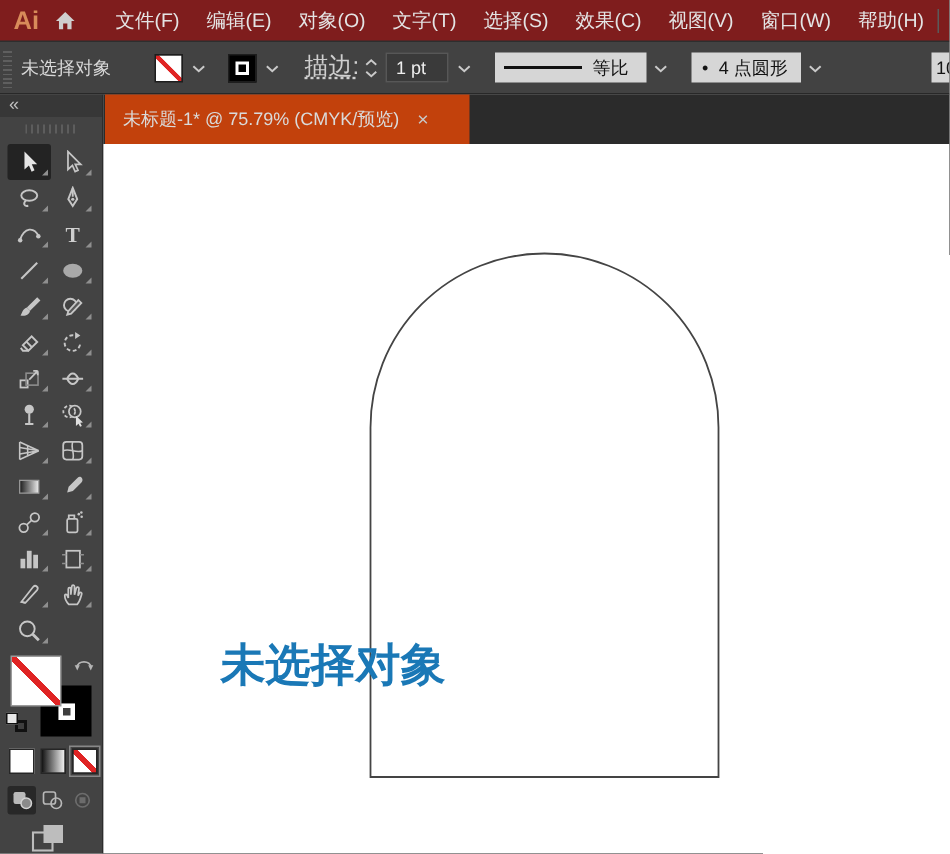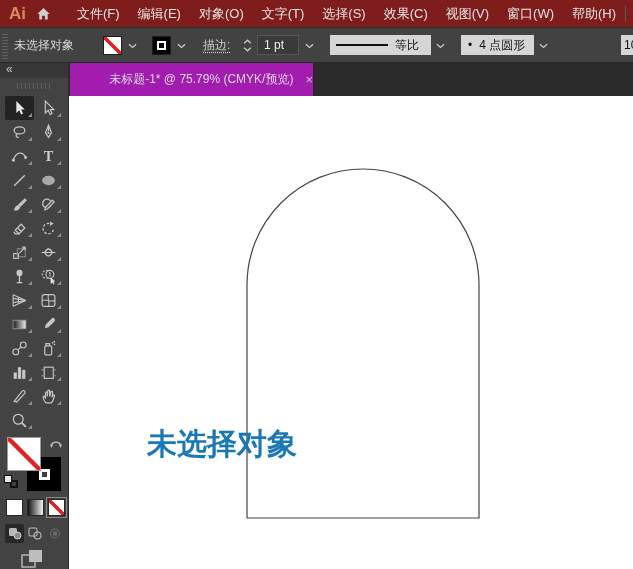--- a/index.html
+++ b/index.html
@@ -19,29 +19,29 @@
   .mb-right{margin-left:auto;display:flex;align-items:center;}
   
   .controlbar{position:absolute;left:0;top:28px;width:633px;height:35px;background:#424242;border-bottom:1px solid #282828;}
   .cgrip{position:absolute;left:2px;top:4px;width:6px;height:27px;background:repeating-linear-gradient(0deg,#5f5f5f 0 1px,transparent 1px 3px);}
   .status{position:absolute;left:14px;top:0;height:34px;line-height:34px;font-size:12px;color:#d8d8d8;}
   .swatch{position:absolute;top:8px;width:19px;height:19px;border:1px solid #1d1d1d;}
   .sw-none{background:linear-gradient(to top right,#fff 43%,#e02424 44% 56%,#fff 57%);}
   .sw-stroke{background:#000;display:flex;align-items:center;justify-content:center;}
   .sw-stroke .ring{width:9px;height:9px;border:2px solid #fff;background:#000;}
   .chev{position:absolute;top:8px;width:16px;height:19px;display:flex;align-items:center;justify-content:center;}
-  .lbl{position:absolute;top:0;height:34px;line-height:34px;font-size:12px;color:#cfcfcf;text-decoration:underline dotted;text-underline-offset:3px;}
+  .lbl{position:absolute;top:0;height:34px;line-height:34px;font-size:16px;color:#cfcfcf;text-decoration:underline dotted;text-underline-offset:3px;}
   .stepper{position:absolute;left:241px;top:7px;width:13px;height:21px;display:flex;flex-direction:column;align-items:center;justify-content:center;gap:3px;}
   .field-dark{position:absolute;left:257px;top:7px;width:42px;height:20px;background:#3a3a3a;border:1px solid #575757;color:#eee;font-size:12px;line-height:18px;padding-left:6px;}
   .litebox{position:absolute;top:7px;height:20px;background:#d6d6d6;display:flex;align-items:center;color:#141414;font-size:12px;}
   .profileline{width:52px;height:2px;background:#101010;margin:0 7px 0 6px;}
   .opacityfield{position:absolute;left:621px;top:7px;width:26px;height:20px;background:#d6d6d6;color:#141414;font-size:12px;line-height:20px;padding-left:3px;overflow:hidden;}
   
   .tabstrip{position:absolute;left:69px;top:63px;width:564px;height:33px;background:#2b2b2b;}
-  .tab{position:absolute;left:1px;top:0;width:243px;height:33px;background:#a21caf;display:flex;align-items:center;justify-content:flex-end;}
+  .tab{position:absolute;left:1px;top:0;width:243px;height:33px;background:#c2410c;display:flex;align-items:center;}
   .tab-title{margin-left:12px;font-size:12px;color:#dadada;white-space:nowrap;}
   .tab-close{margin-left:12px;font-size:13px;color:#c8c8c8;line-height:1;}
   
   .toolbar{position:absolute;left:0;top:63px;width:69px;height:506px;background:#434343;border-right:1px solid #2d2d2d;}
   .tb-head{position:absolute;left:0;top:0;width:100%;height:15px;background:#373737;color:#c3c3c3;font-size:12px;line-height:13px;padding-left:6px;letter-spacing:-1px;}
   .tb-grip{position:absolute;left:17px;top:20px;width:34px;height:6px;background:repeating-linear-gradient(90deg,#5d5d5d 0 1px,transparent 1px 4px);}
   .tools{position:absolute;left:5px;top:33px;display:grid;grid-template-columns:29px 29px;grid-auto-rows:24px;}
   .tcell{position:relative;display:flex;align-items:center;justify-content:center;}
   .tcell::after{content:"";position:absolute;right:2px;bottom:3px;border-left:4px solid transparent;border-bottom:4px solid #8f8f8f;}
   .tcell.sel{background:#232323;border-radius:2px;}

